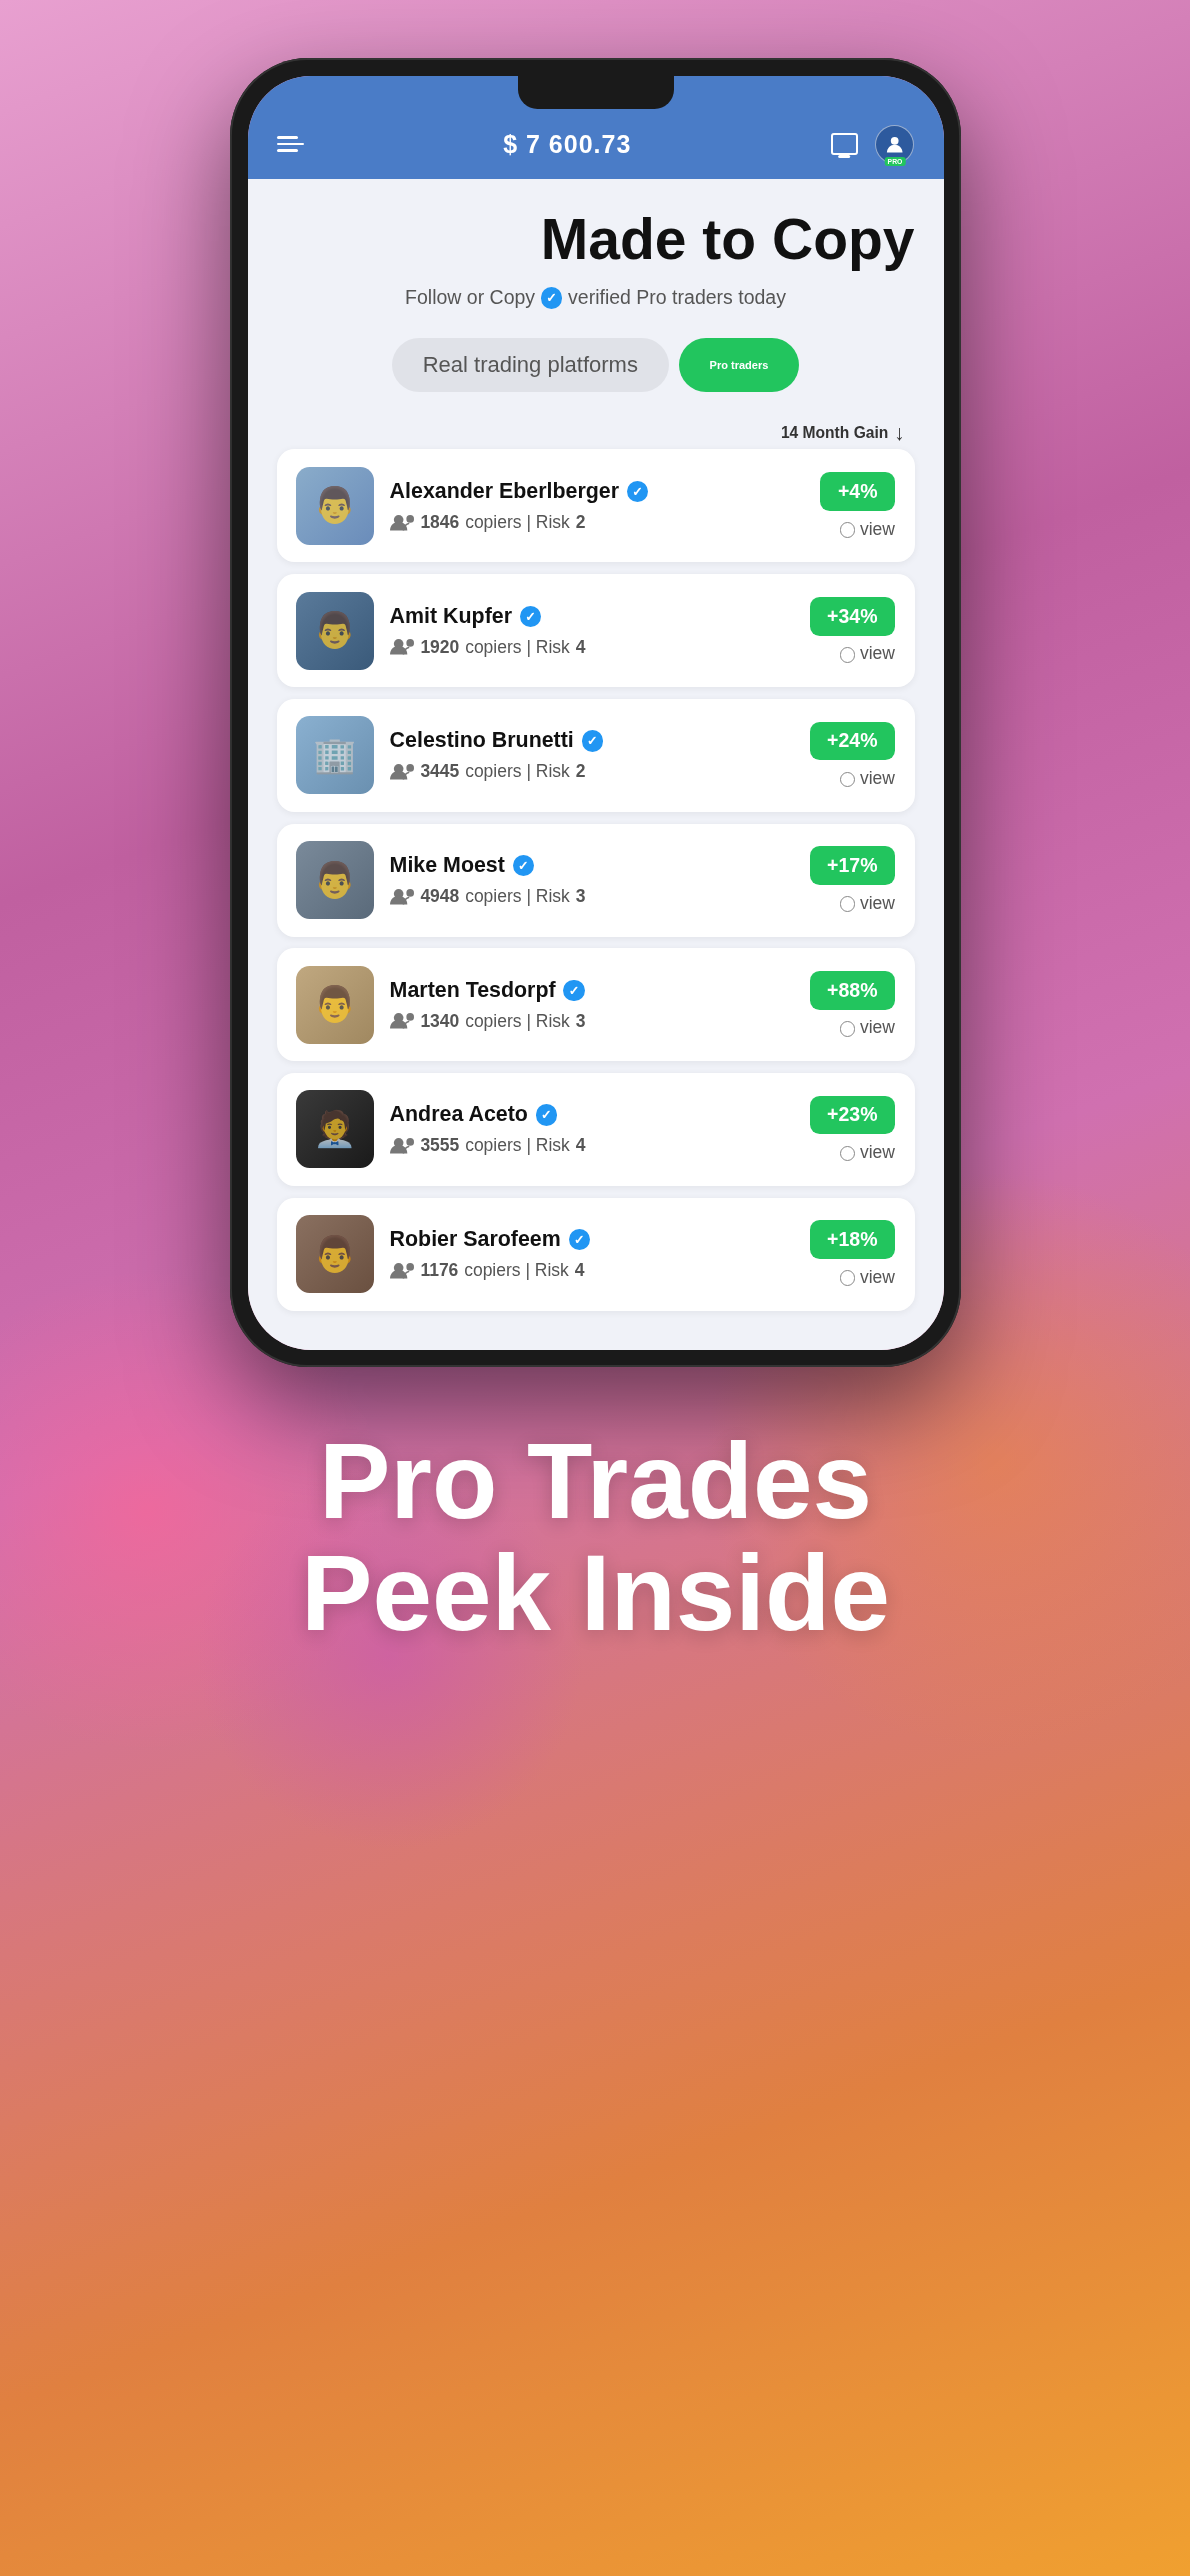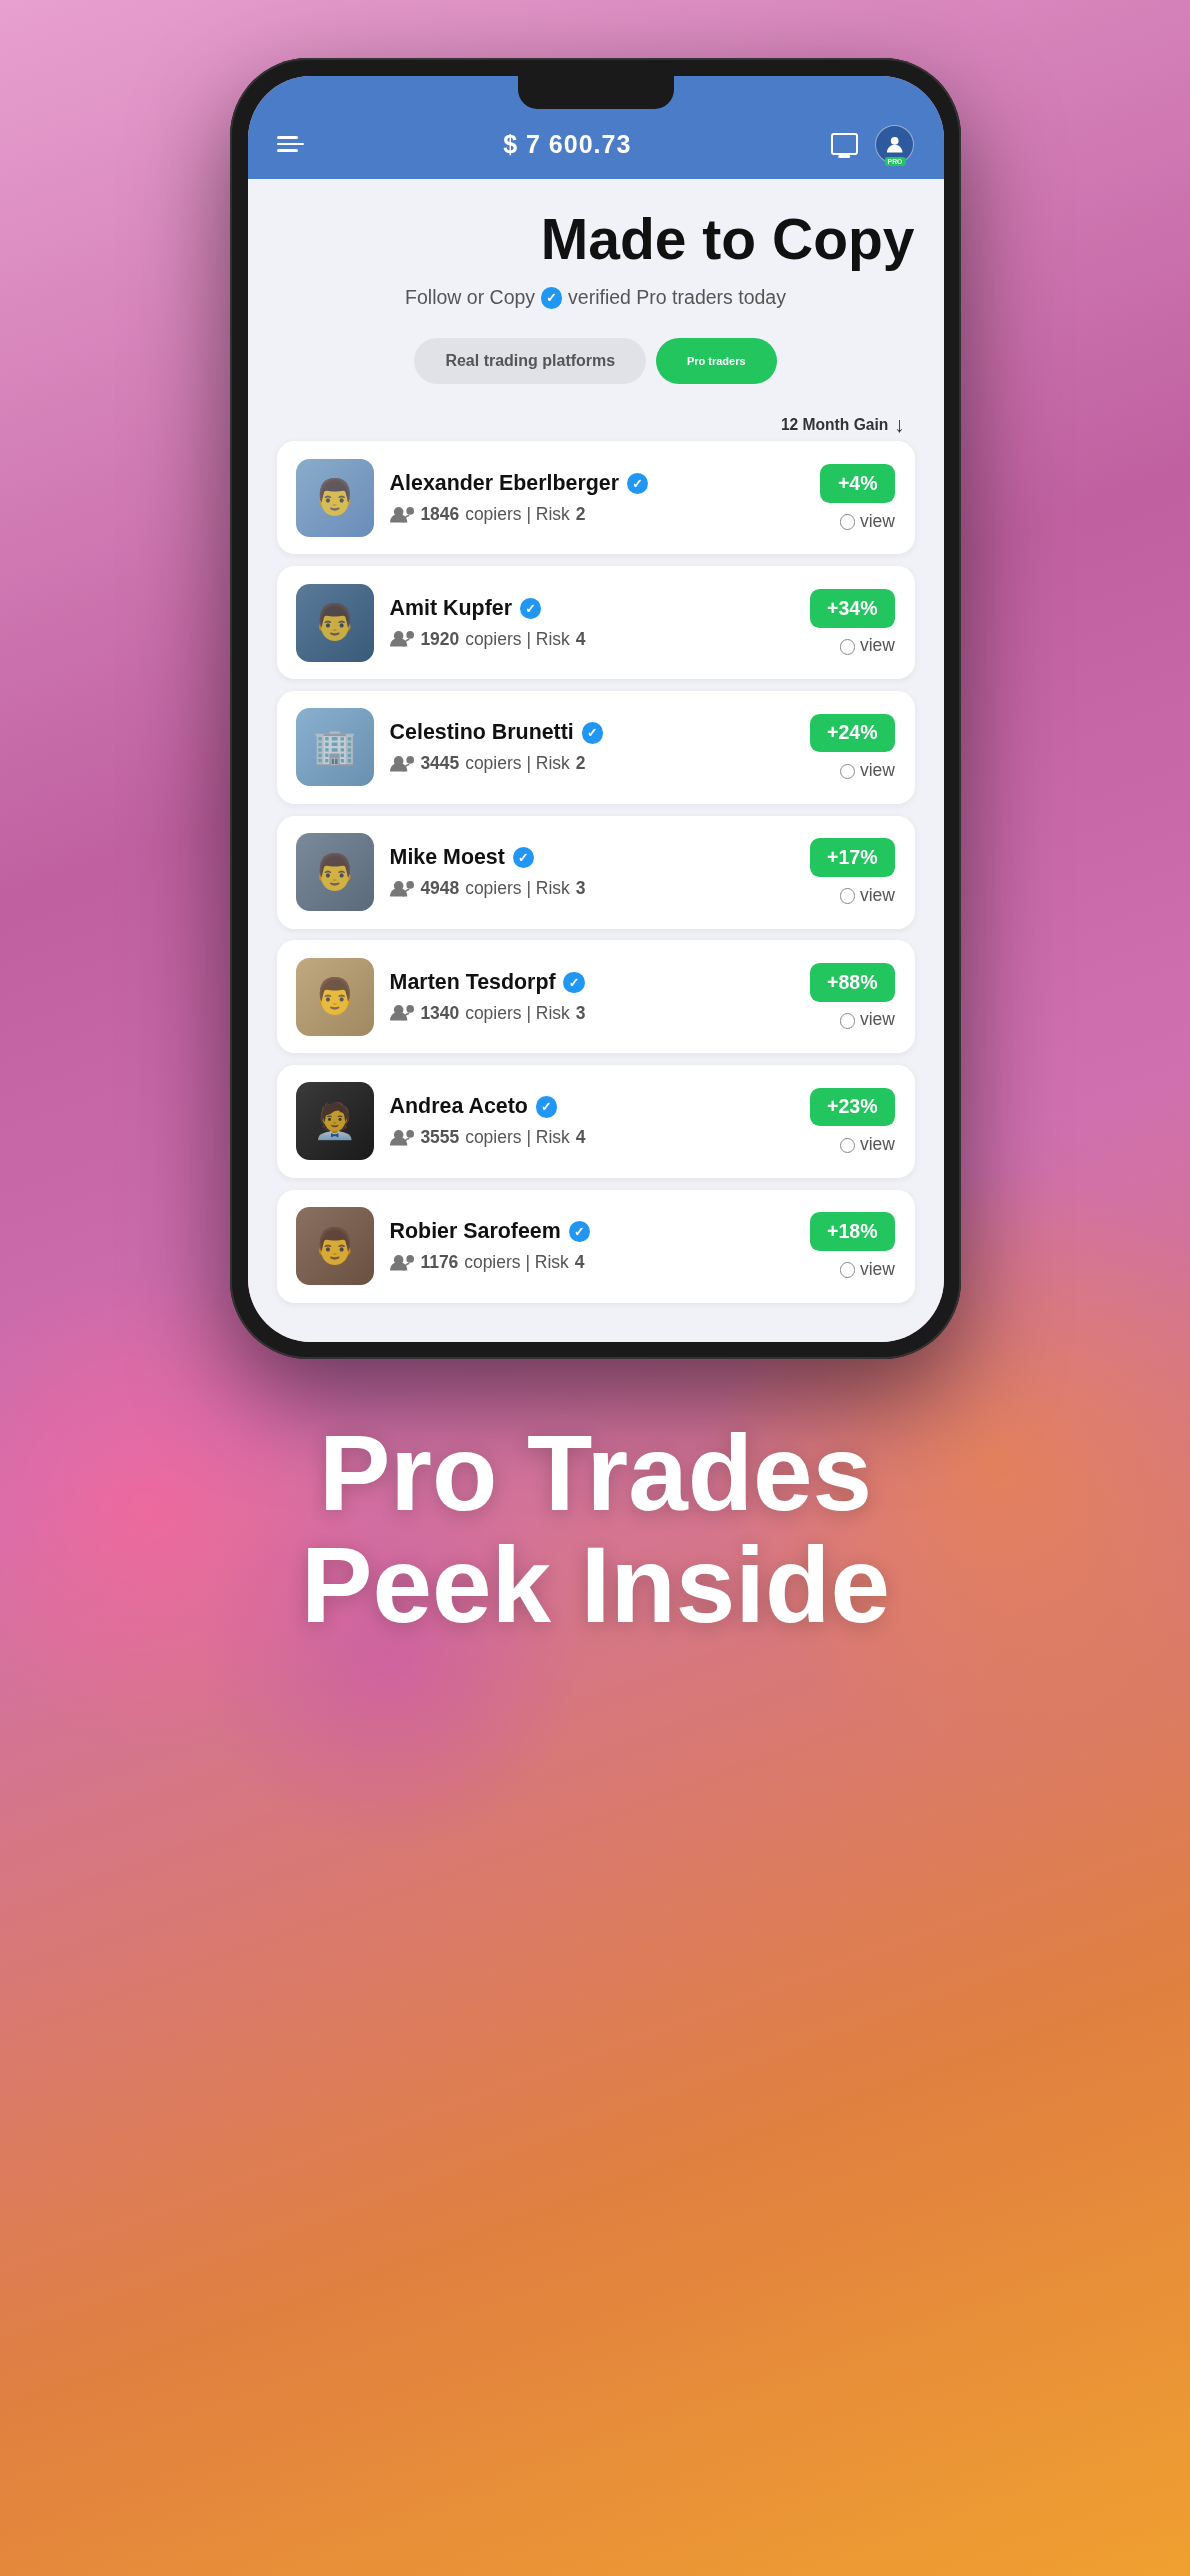--- a/index.html
+++ b/index.html
@@ -209,22 +209,22 @@
       justify-content: center;
       gap: 9.7px;
       margin-bottom: 29px;
     }
 
     .btn-real {
       background: #e0e2e8;
       border: none;
       border-radius: 29px;
       padding: 13.6px 31px;
-      font-size: 16px;
-      font-weight: 700;
+      font-size: 22px;
+      font-weight: 400;
       color: #555;
       cursor: pointer;
     }
 
     .btn-pro {
       background: #22c55e;
       border: none;
       border-radius: 29px;
       padding: 13.6px 31px;
       font-size: 11px;
@@ -420,21 +420,21 @@
           <span class="verified-badge">✓</span>
           <span>verified Pro traders today</span>
         </p>
 
         <div class="toggle-buttons">
           <button class="btn-real">Real trading platforms</button>
           <button class="btn-pro">Pro traders</button>
         </div>
 
         <div class="gain-label">
-          <span>12 Month Gain</span>
+          <span>14 Month Gain</span>
           <span class="arrow-down">↓</span>
         </div>
 
         <div class="traders-list">
 
           <div class="trader-card">
             <div class="trader-avatar avatar-1">
               <div class="face">👨</div>
             </div>
             <div class="trader-info">

